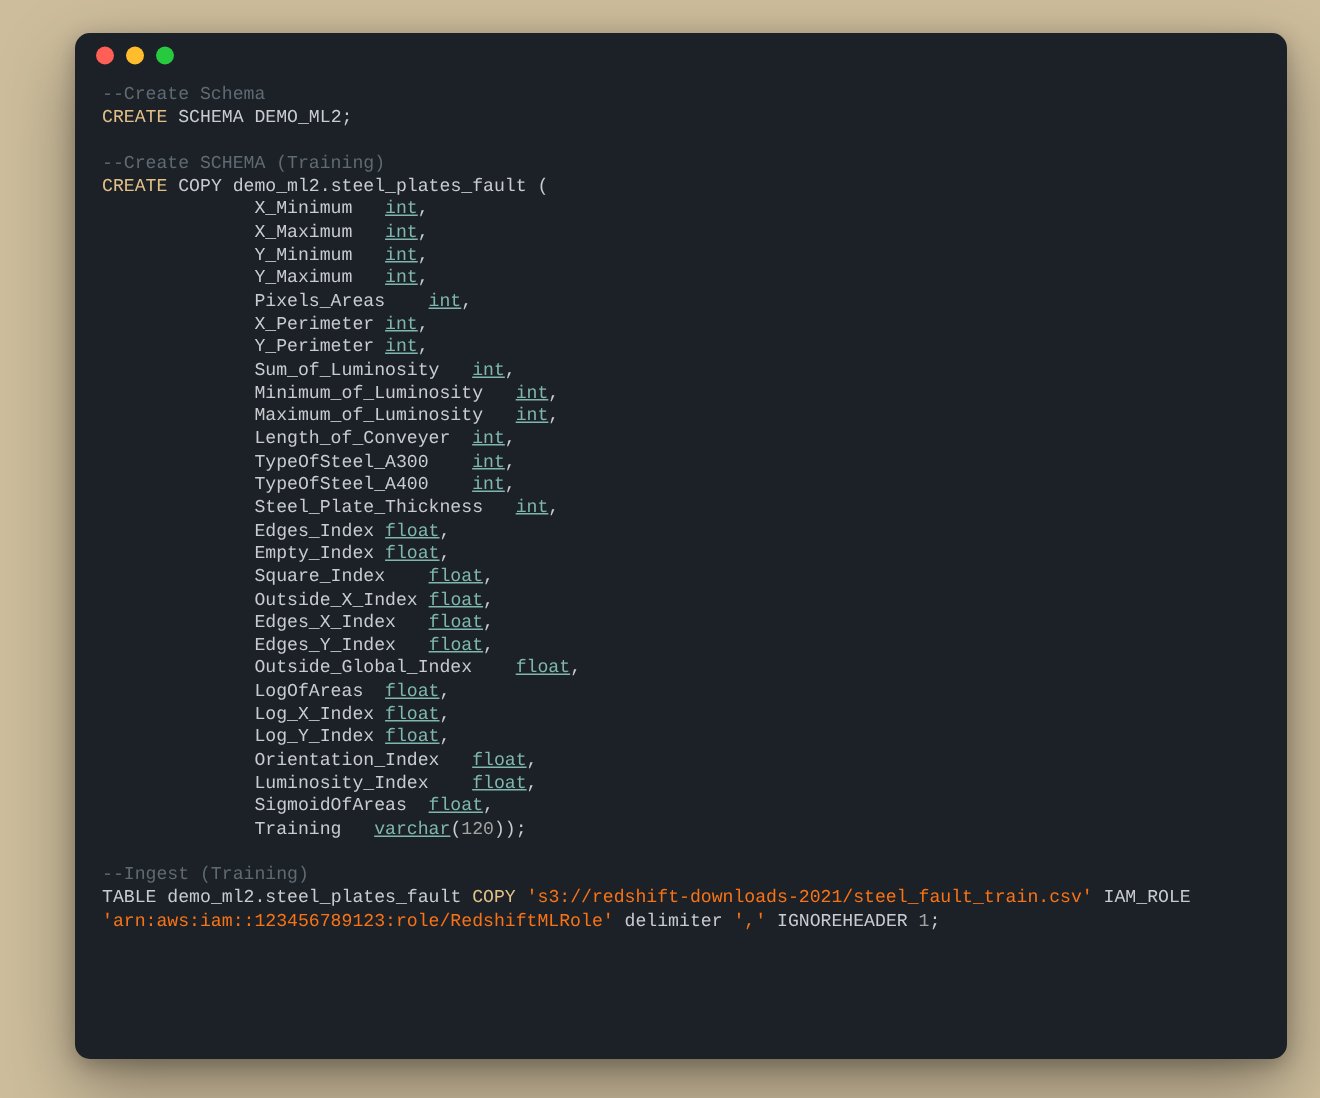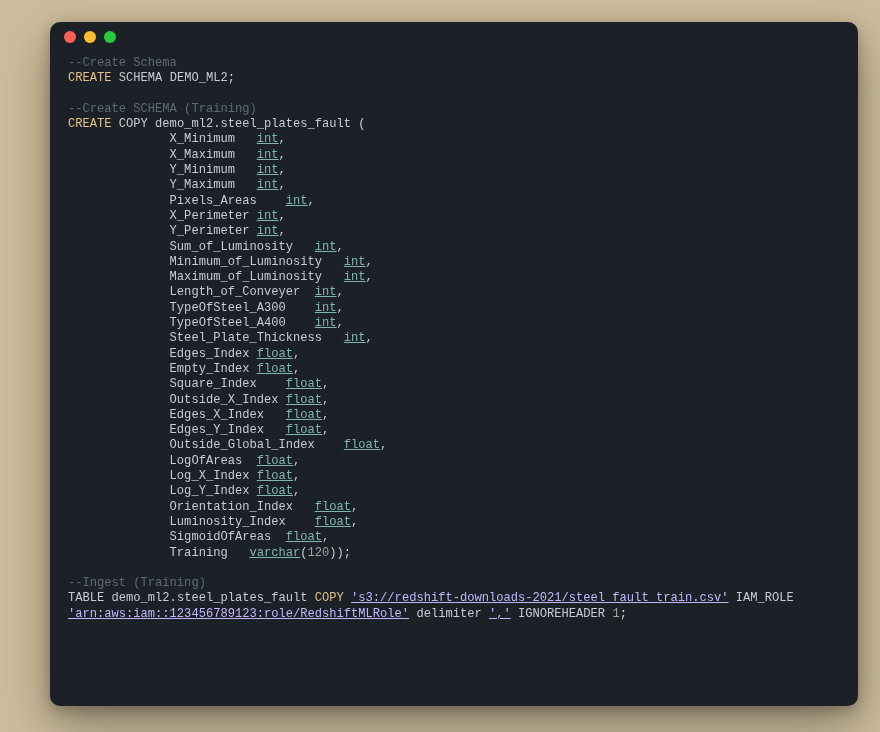--- a/index.html
+++ b/index.html
@@ -40,21 +40,21 @@
     padding: 4px 18px 18px 18px;
     font-size: 12.1px;
     line-height: 15.3px;
     color: #c8ccd0;
     white-space: pre;
     font-family: inherit;
   }
   .c-comment { color: #5f6a73; }
   .c-kw      { color: #e2c088; }   
   .c-type    { color: #7fb7b0; text-decoration: underline; }   
-  .c-str     { color: #c4b5fd; text-decoration: underline; }   
+  .c-str     { color: #f97316; }   
   .c-num     { color: #a3a3a3; }
 </style>
 </head>
 <body>
 
 <div class="window">
   <div class="titlebar">
     <div class="dot red"></div>
     <div class="dot yellow"></div>
     <div class="dot green"></div>

